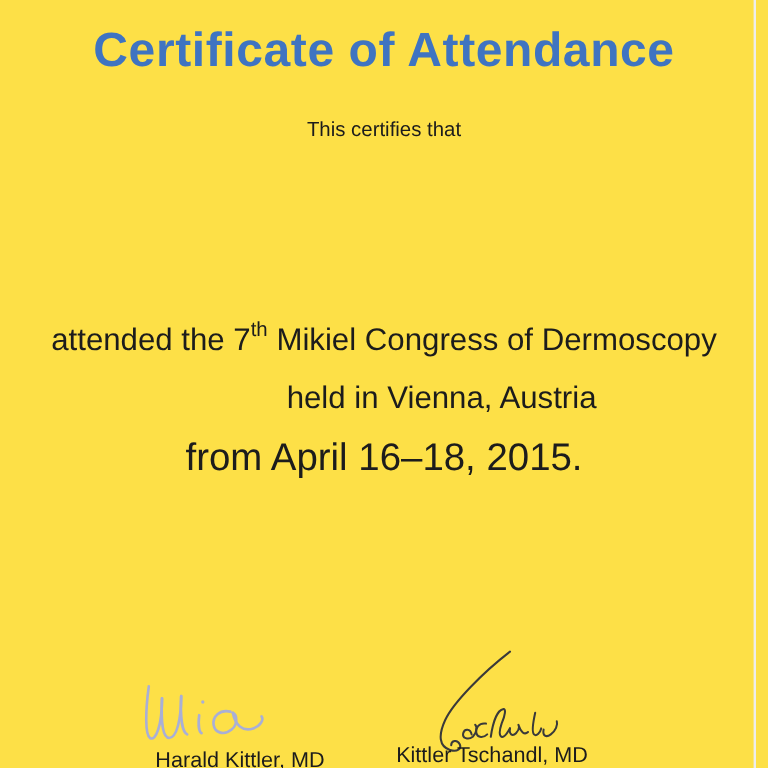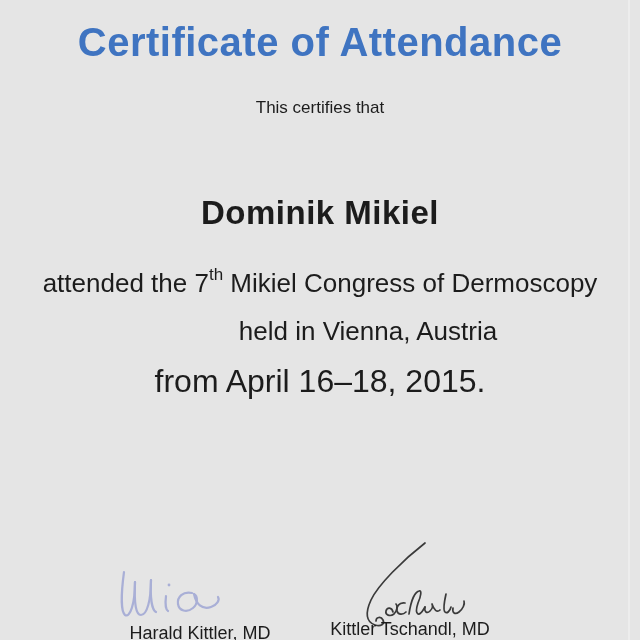--- a/index.html
+++ b/index.html
@@ -4,21 +4,21 @@
 <style>
   html, body {
     margin: 0;
     padding: 0;
     background: #ffffff;
   }
   .page {
     position: relative;
     width: 640px;
     height: 640px;
-    background: #e5e5e5;
+    background: #fde047;
     overflow: hidden;
     font-family: "Liberation Sans", sans-serif;
     color: #1c1c1c;
   }
   .scan-line {
     position: absolute;
     top: 0;
     right: 10px;
     width: 2px;
     height: 640px;
@@ -103,21 +103,20 @@
 <body>
 
 <div class="page">
 
   <div class="scan-line"></div>
 
   <h1 class="center-line cert-title">Certificate of Attendance</h1>
 
   <div class="center-line certifies-line">This certifies that</div>
 
-  <div class="center-line attendee-name">Dominik Mikiel</div>
 
   <div class="center-line attended-line"><span>attended the 7</span><sup>th</sup><span> Mikiel Congress of Dermoscopy</span></div>
 
   <div class="center-line location-line">held in Vienna, Austria</div>
 
   <div class="center-line dates-line">from April 16–18, 2015.</div>
 
   <svg class="sig-svg left" viewBox="0 0 128 70" fill="none" stroke="#a9afd6" stroke-width="2.2" stroke-linecap="round" stroke-linejoin="round">
     <path d="M8,6 C5,28 5,46 9,49 C14,52 19,38 19,16"></path>
     <path d="M19,16 C18,38 20,49 25,49 C31,49 35,34 35,14"></path>

